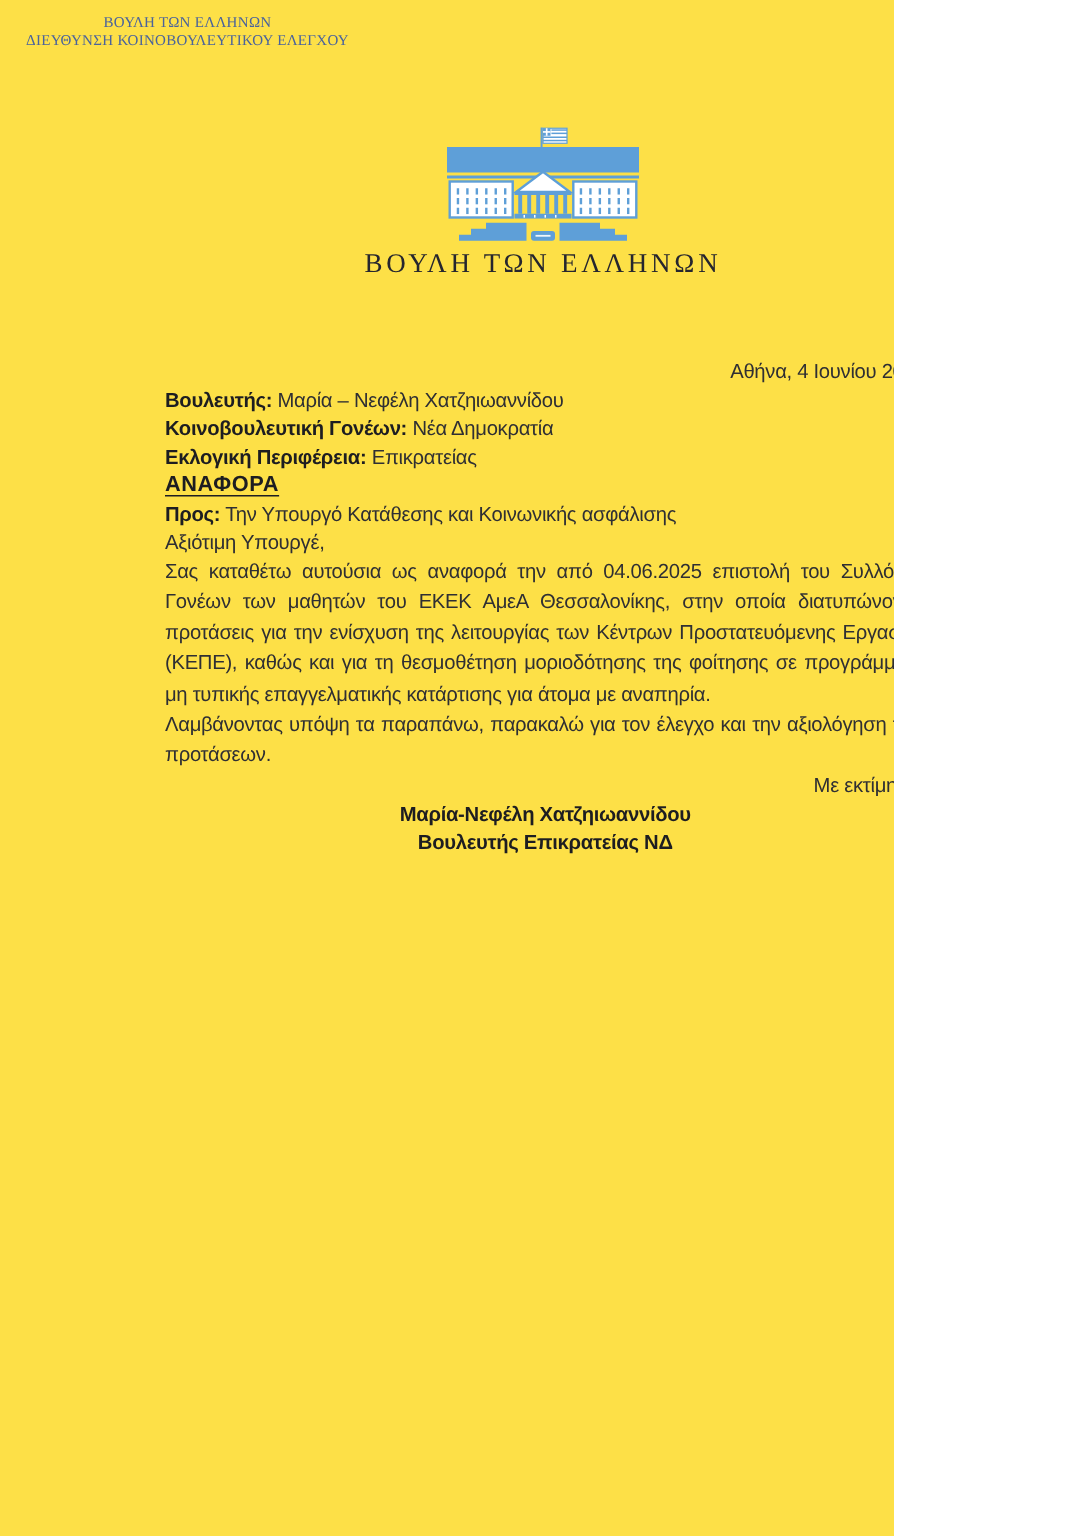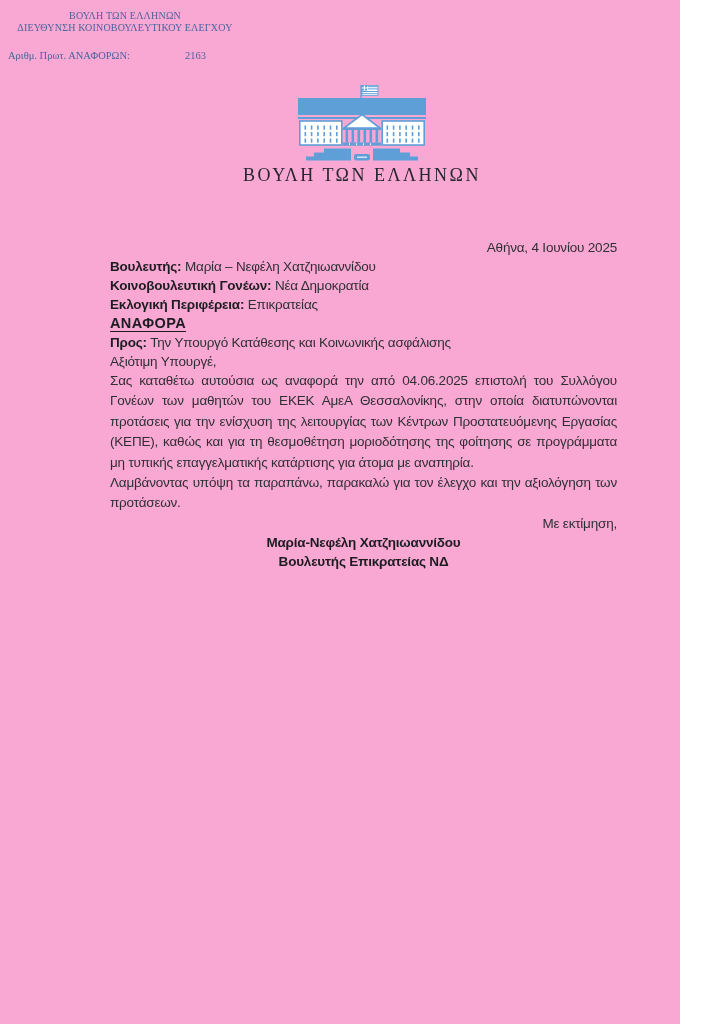--- a/index.html
+++ b/index.html
@@ -1,20 +1,20 @@
 <!DOCTYPE html>
 <html lang="el"><head>
 <meta charset="utf-8">
 <style>
   html, body { margin:0; padding:0; background:#ffffff; }
   * { box-sizing:border-box; }
   .page {
     position:relative;
-    width:680px; height:1024px;
-    background:#f9a8d4;
+    width:596px; height:1024px;
+    background:#fde047;
     font-family:"Liberation Sans", sans-serif;
     color:#2f2f33;
     overflow:hidden;
     text-decoration:underline;
   }
 
   
   .admin-header {
     position:absolute; left:8px; top:10px; width:234px;
     font-family:"Liberation Serif", serif;
@@ -63,24 +63,20 @@
 <body>
 
 <div class="page">
 
   <div class="admin-header">
     <div class="admin-org">
       <div>ΒΟΥΛΗ ΤΩΝ ΕΛΛΗΝΩΝ</div>
       <div>ΔΙΕΥΘΥΝΣΗ ΚΟΙΝΟΒΟΥΛΕΥΤΙΚΟΥ ΕΛΕΓΧΟΥ</div>
     </div>
     <div class="admin-rows">
-      <div class="admin-row">
-        <span>Αριθμ. Πρωτ. ΑΝΑΦΟΡΩΝ:</span>
-        <span class="val">2163</span>
-      </div>
     </div>
   </div>
 
   <div class="logo-block">
     <svg width="130" height="78" viewBox="0 0 130 78" aria-hidden="true">
       <g fill="#5e9fd8">
 
         <rect x="63.4" y="1" width="1.3" height="13"></rect>
 
         <g>

